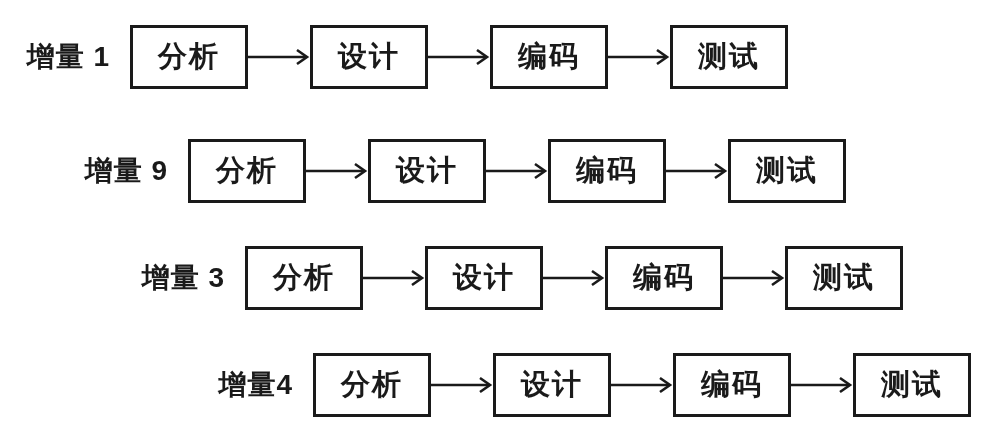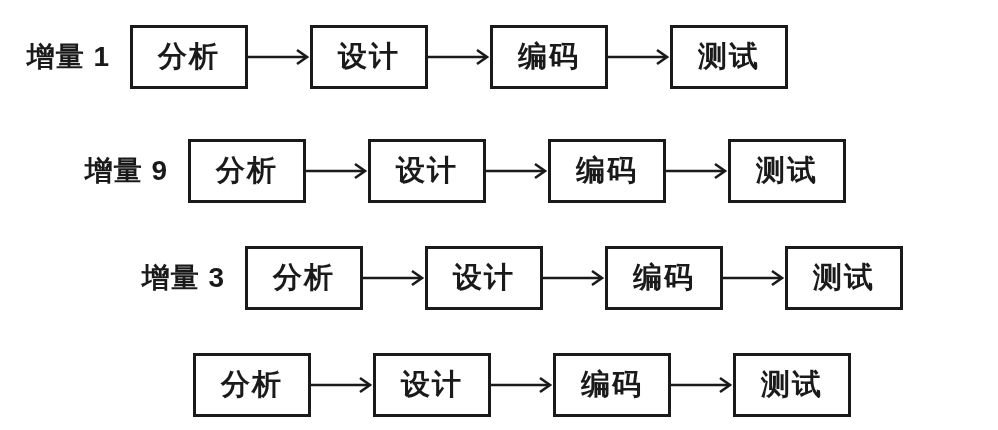--- a/index.html
+++ b/index.html
@@ -112,20 +112,21 @@
       </svg>
     <div class="box">编码</div>
     <svg class="arrow" width="62" height="20" viewBox="0 0 62 20">
         <line x1="0" y1="10" x2="58" y2="10" stroke="#1a1a1a" stroke-width="2.6"></line>
         <path d="M49 3 L59 10 L49 17" fill="none" stroke="#1a1a1a" stroke-width="2.6"></path>
       </svg>
     <div class="box">测试</div>
   </div>
 
   <div class="row row-4">
+    <div class="row-label">增量4</div>
     <div class="box">分析</div>
     <svg class="arrow" width="62" height="20" viewBox="0 0 62 20">
         <line x1="0" y1="10" x2="58" y2="10" stroke="#1a1a1a" stroke-width="2.6"></line>
         <path d="M49 3 L59 10 L49 17" fill="none" stroke="#1a1a1a" stroke-width="2.6"></path>
       </svg>
     <div class="box">设计</div>
     <svg class="arrow" width="62" height="20" viewBox="0 0 62 20">
         <line x1="0" y1="10" x2="58" y2="10" stroke="#1a1a1a" stroke-width="2.6"></line>
         <path d="M49 3 L59 10 L49 17" fill="none" stroke="#1a1a1a" stroke-width="2.6"></path>
       </svg>

